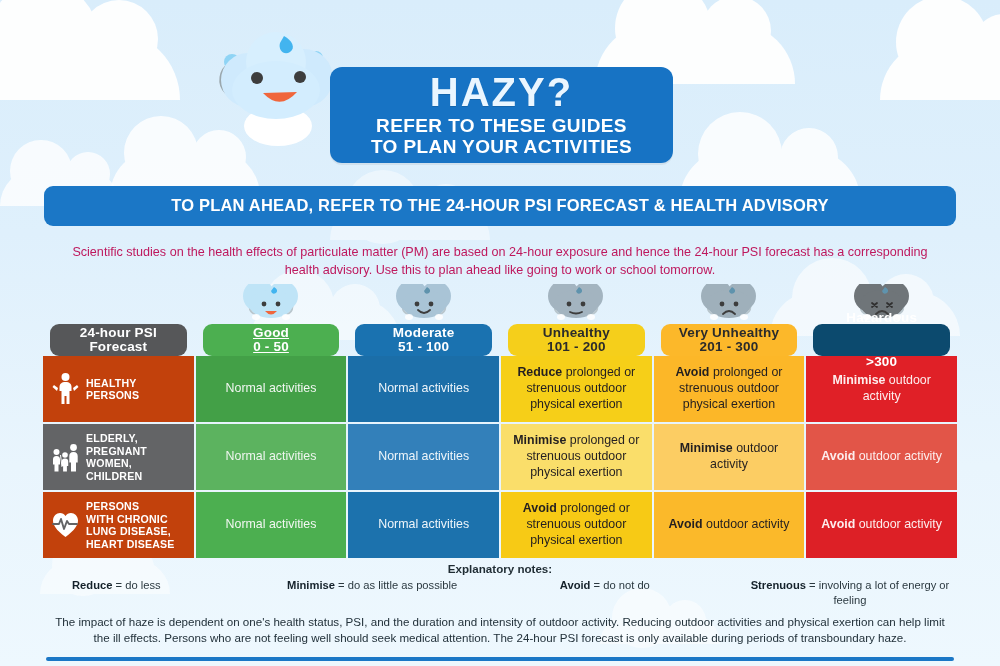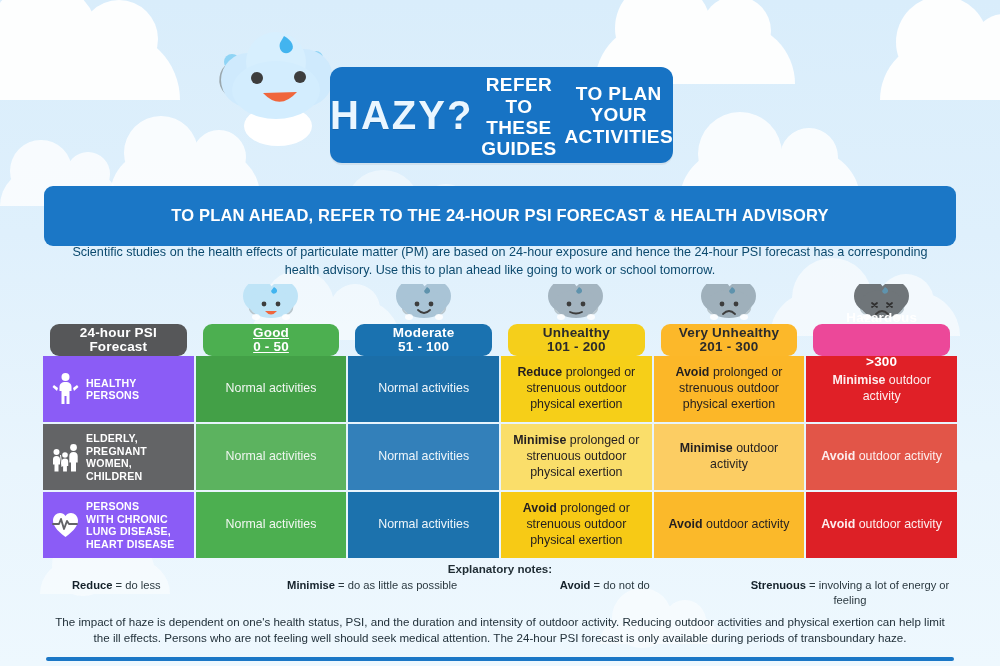--- a/index.html
+++ b/index.html
@@ -62,71 +62,71 @@
 
   
   .mascot{position:absolute;left:200px;top:22px;width:160px;height:130px;}
   .mascot svg{display:block;}
 
   
   .hazy-box{
     position:absolute;left:330px;top:67px;width:343px;height:96px;
     background:#1773c4;border-radius:12px;
     box-shadow:0 2px 0 rgba(0,0,0,.06);
-    display:flex;flex-direction:row;align-items:center;justify-content:center;
+    display:flex;flex-direction:column;align-items:center;justify-content:center;
     color:#fff;text-align:center;
   }
   .hazy-1{font-size:40px;font-weight:bold;letter-spacing:2px;line-height:.95;color:#eaf6ff;
           text-shadow:0 1px 0 rgba(0,0,0,.12);}
   .hazy-2{font-size:19px;font-weight:bold;letter-spacing:.4px;line-height:1.12;margin-top:4px;}
 
   
   .banner{
-    position:absolute;left:44px;top:186px;width:912px;height:60px;
+    position:absolute;left:44px;top:186px;width:912px;height:40px;
     background:#1b77c6;border-radius:9px;
     display:flex;align-items:center;justify-content:center;text-align:center;
     color:#fff;font-size:16.5px;font-weight:bold;line-height:1.3;letter-spacing:.2px;
   }
   .intro{
     position:absolute;left:55px;top:244px;width:890px;
-    text-align:center;color:#0c4a6e;font-size:12.6px;line-height:1.42;
+    text-align:center;color:#be185d;font-size:12.6px;line-height:1.42;
   }
 
   
   .table{position:absolute;left:43px;top:314px;width:914px;}
   .hdrrow{display:flex;height:42px;align-items:flex-end;justify-content:space-between;}
   .hdrcell{width:152px;margin-right:2px;position:relative;height:42px;}
   .hdrcell:last-child{margin-right:0;}
   .pill{
     position:absolute;left:7px;right:7px;bottom:0;height:32px;border-radius:9px;
     display:flex;flex-direction:column;align-items:center;justify-content:center;
     color:#fff;font-weight:bold;line-height:1.07;text-align:center;
   }
   .pill .l1{font-size:13.5px;letter-spacing:.2px;}
   .pill .l2{font-size:13.5px;letter-spacing:.2px;}
   .p-grey{background:#565759;}
   .p-green{background:#4caf50;text-decoration:underline;}
   .p-blue{background:#1a72b0;}
   .p-yellow{background:#f5cf1b;color:#2b2b2b;}
   .p-orange{background:#fcb82a;color:#2b2b2b;}
-  .p-red{background:#ec4899;gap:30px;}
+  .p-red{background:#0c4a6e;gap:30px;}
   .cloudicon{position:absolute;left:50%;transform:translateX(-50%);bottom:32px;width:58px;height:40px;}
 
   .row{display:flex;margin-bottom:2px;}
   .row:last-child{margin-bottom:0;}
   .cell{width:152px;margin-right:2px;display:flex;align-items:center;justify-content:center;
         text-align:center;font-size:12.4px;line-height:1.28;padding:4px 6px;box-sizing:border-box;}
   .cell:last-child{margin-right:0;}
   .r1 .cell{height:66px;}
   .r2 .cell{height:66px;}
   .r3 .cell{height:66px;}
 
   .labelcell{display:flex;align-items:center;justify-content:flex-start;gap:7px;padding-left:9px;}
   .labelcell .ltxt{font-size:10.6px;font-weight:bold;color:#fff;line-height:1.18;letter-spacing:.2px;text-align:left;}
-  .lbl-dark{background:#8b5cf6;}
+  .lbl-dark{background:#c2410c;}
   .lbl-mid{background:#636466;}
   .ic{width:27px;height:34px;flex:0 0 27px;}
 
   .g1{background:#43a047;color:#f2f7f2;}
   .g2{background:#5cb35f;color:#eef6ee;}
   .g3{background:#4caf50;color:#f2f7f2;}
   .b1{background:#1b6ea8;color:#eef5fa;}
   .b2{background:#3380ba;color:#eef5fa;}
   .b3{background:#1c72ad;color:#eef5fa;}
   .y1{background:#f6cf18;color:#231f20;}

